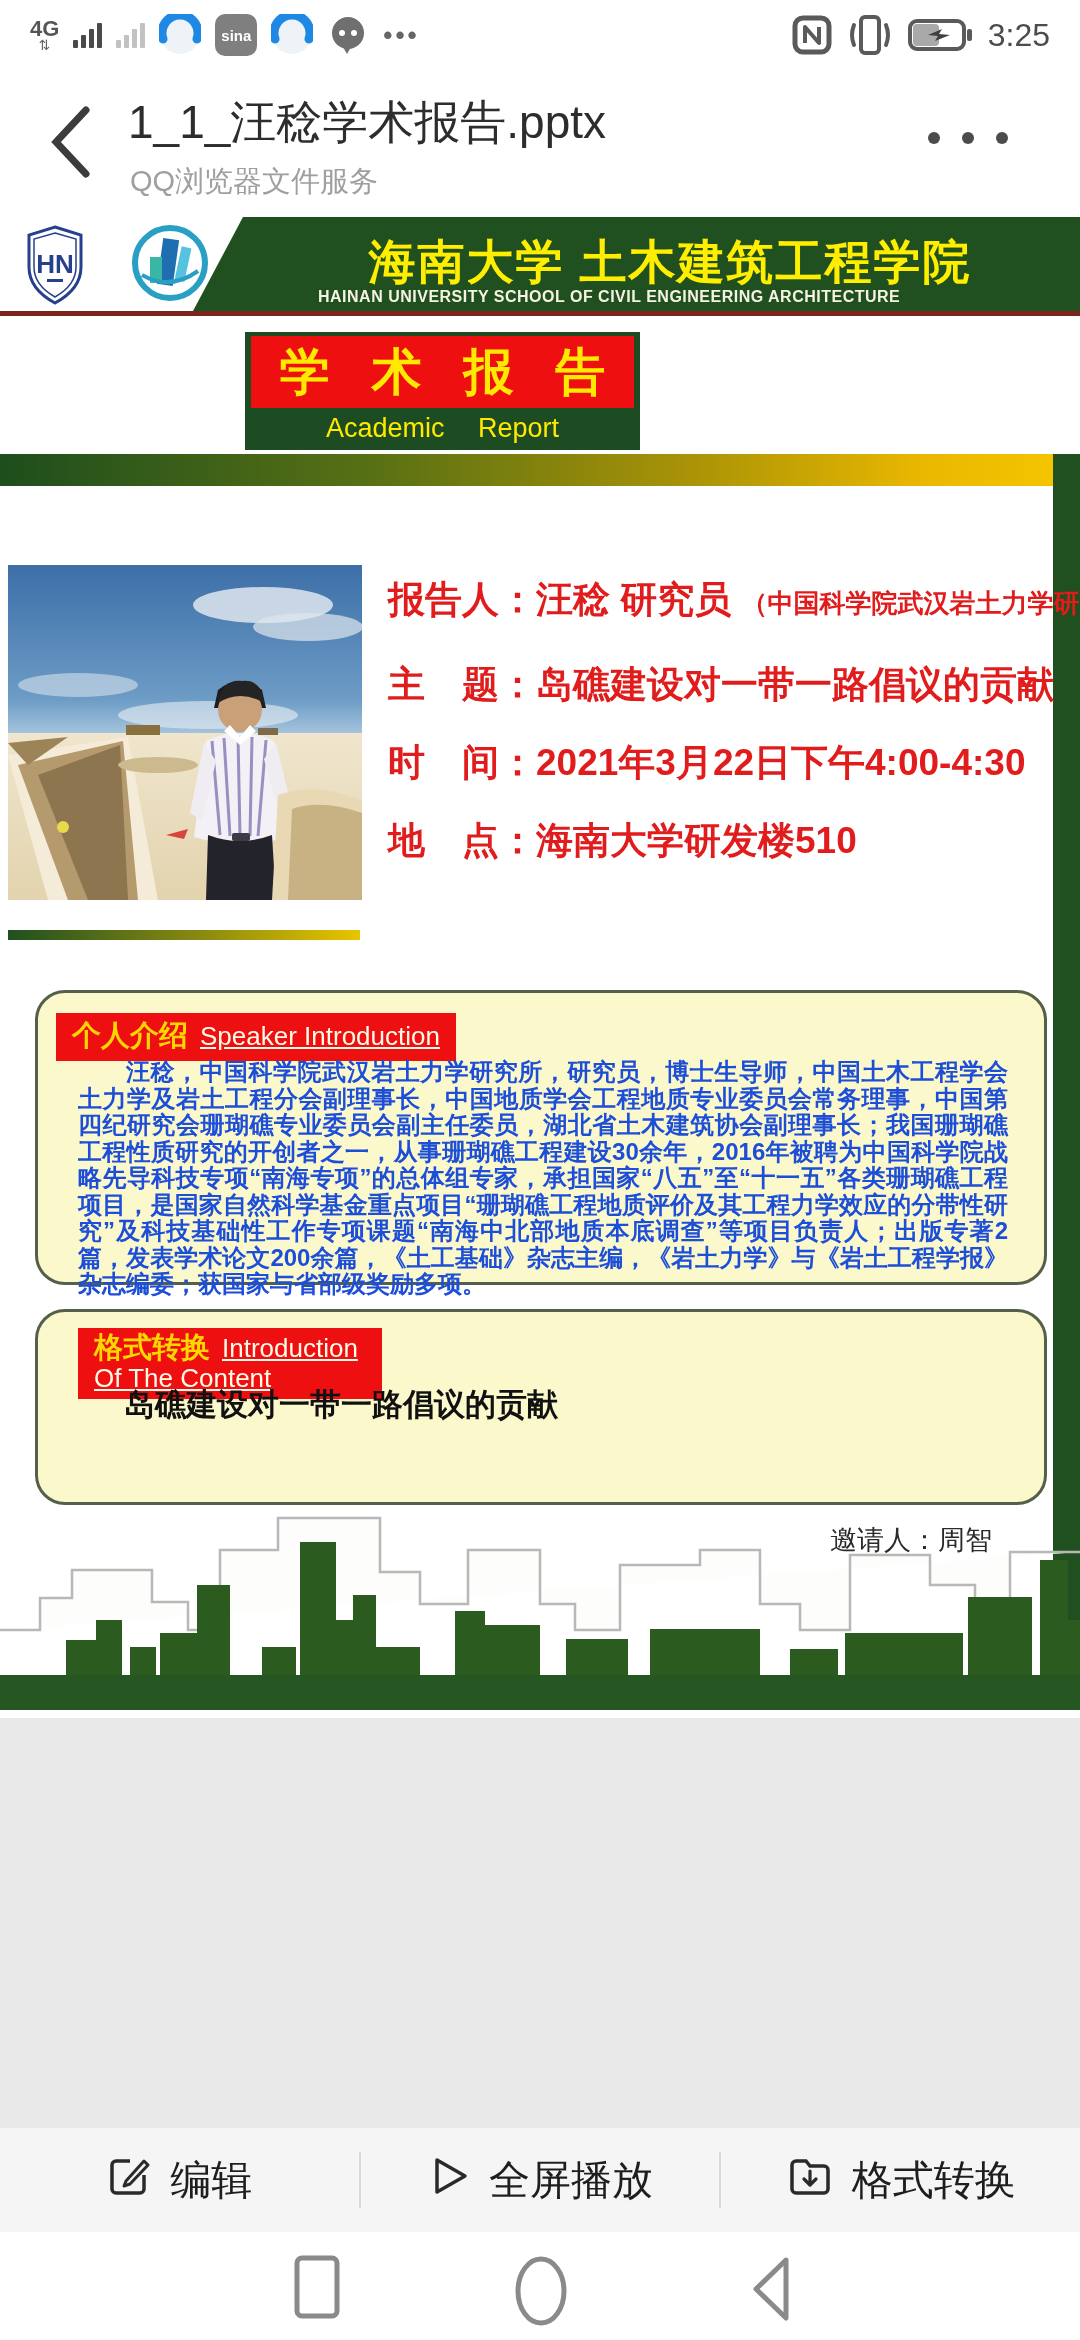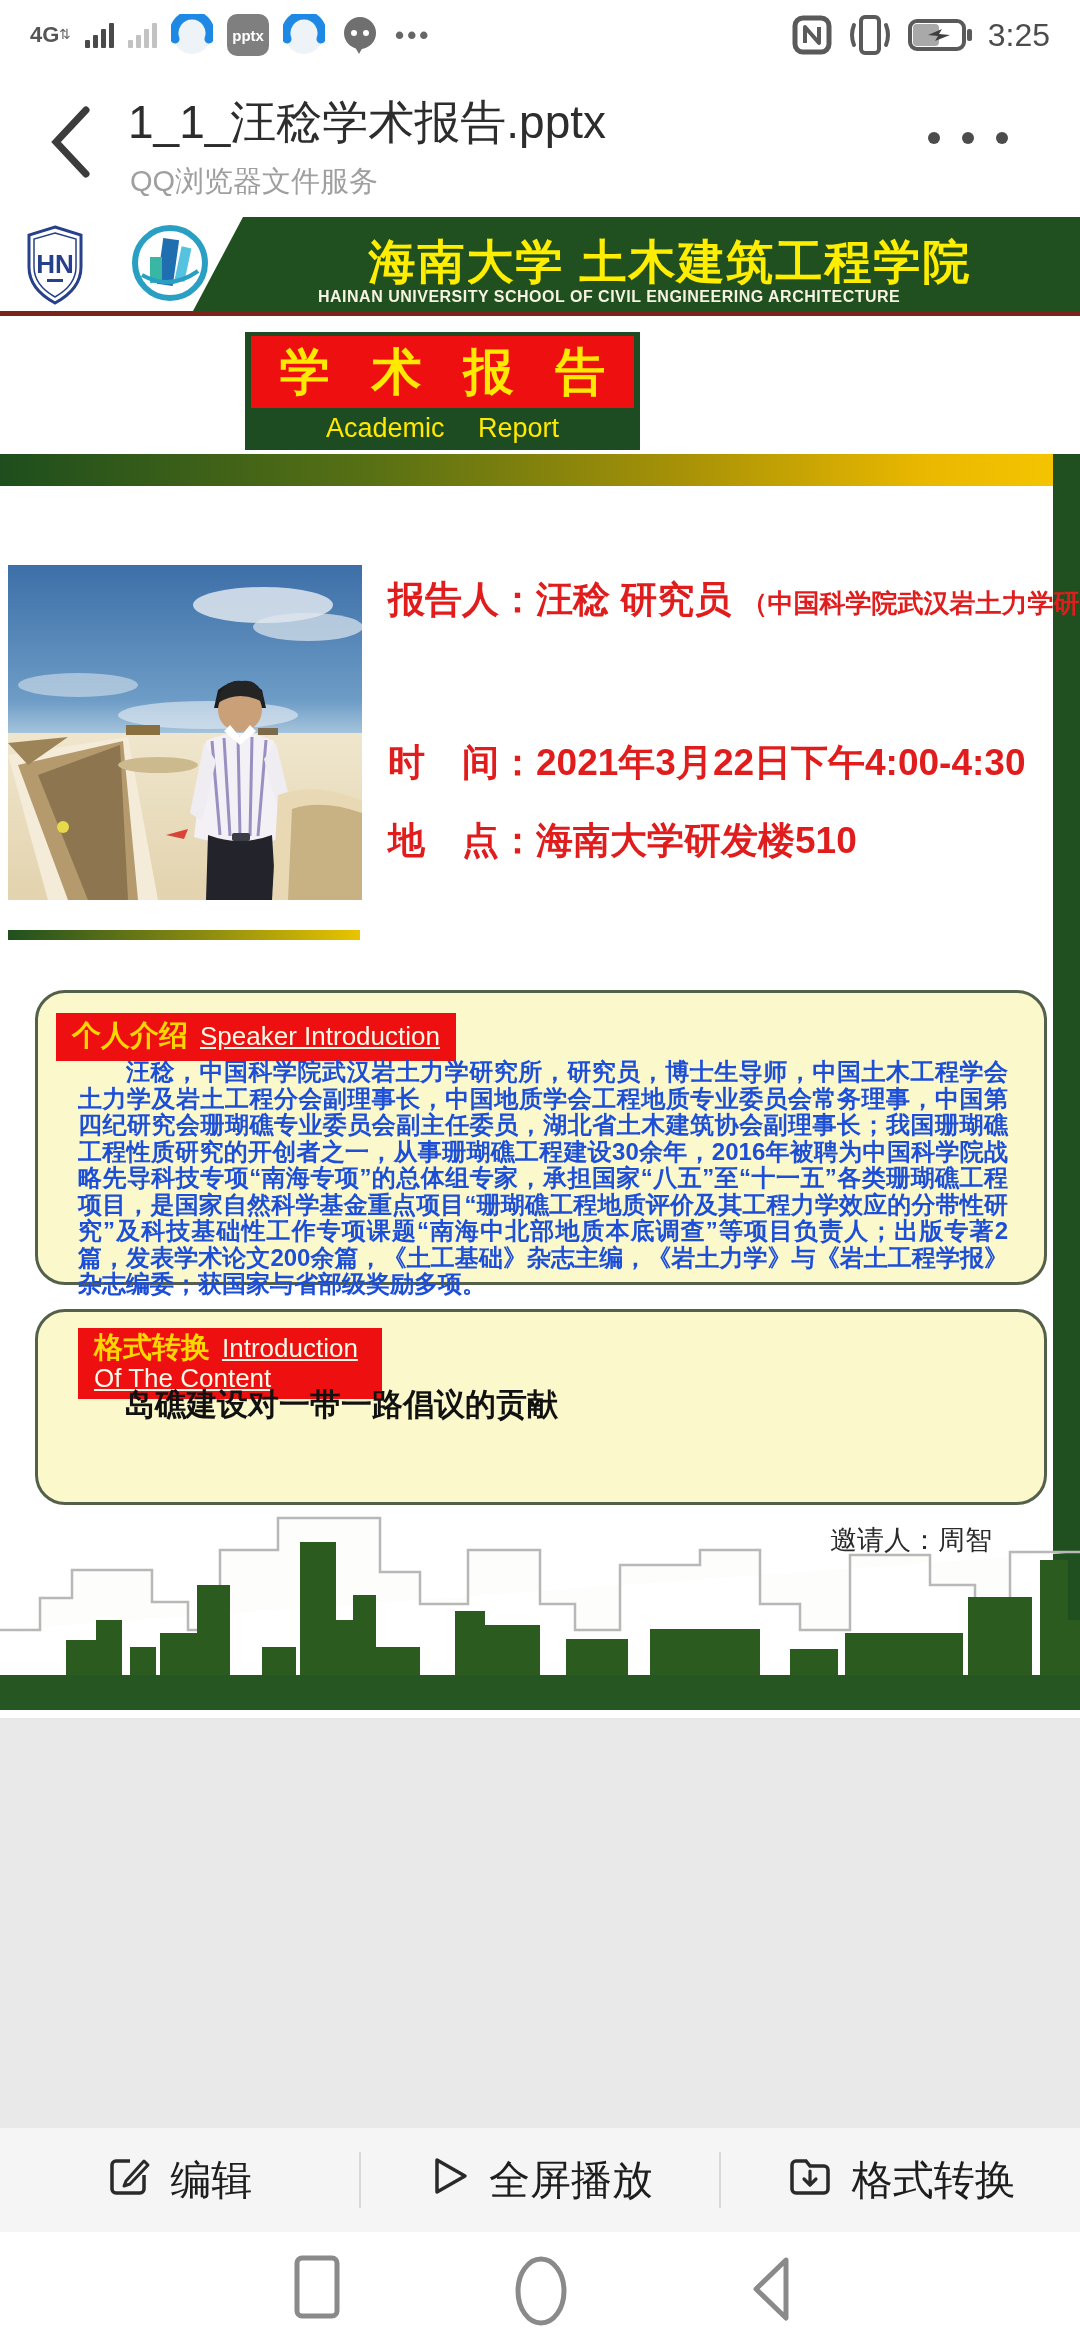--- a/index.html
+++ b/index.html
@@ -2,21 +2,21 @@
 <html><head>
 <meta charset="utf-8">
 <style>
   html,body{margin:0;padding:0;background:#fff;}
   .screen{position:relative;width:1080px;height:2340px;background:#fff;overflow:hidden;
           font-family:"Liberation Sans","DejaVu Sans",sans-serif;}
   
   .status-bar{position:absolute;left:0;top:0;width:1080px;height:70px;background:#fff;
               display:flex;align-items:center;justify-content:space-between;padding:0 30px;box-sizing:border-box;}
   .sb-left,.sb-right{display:flex;align-items:center;gap:14px;}
-  .net-label{display:flex;flex-direction:row;align-items:center;line-height:1;color:#555;}
+  .net-label{display:flex;flex-direction:column;align-items:center;line-height:1;color:#555;}
   .net-label .g4{font-size:22px;font-weight:700;}
   .net-label .arrows{font-size:14px;margin-top:-2px;color:#666;}
   .sig{display:flex;align-items:flex-end;gap:3px;height:26px;}
   .sig i{display:block;width:5px;background:#4a4a4a;border-radius:1px;}
   .sig.dim i{background:#c2c2c2;}
   .app-ic{width:42px;height:42px;border-radius:10px;display:flex;align-items:center;justify-content:center;}
   .round-blue{background:#fff;}
   .sina-ic{background:#7f7f7f;color:#fff;font-size:15px;font-weight:700;}
   .msg-ic{background:transparent;}
   .dots3{color:#666;font-size:26px;letter-spacing:3px;font-weight:700;}
@@ -100,21 +100,21 @@
           <i style="height:19px"></i>
           <i style="height:25px"></i>
       </div>
       <span class="app-ic round-blue">
         <svg width="42" height="42" viewBox="0 0 42 42">
             <circle cx="21" cy="21" r="19" fill="#eef3f8"></circle>
             <path d="M4 25 A18 18 0 1 1 38 25" fill="none" stroke="#1e88e5" stroke-width="9" stroke-linecap="round"></path>
           </svg>
       </span>
       <span class="app-ic sina-ic">
-        <span>pptx</span>
+        <span>sina</span>
       </span>
       <span class="app-ic round-blue">
         <svg width="42" height="42" viewBox="0 0 42 42">
             <circle cx="21" cy="21" r="19" fill="#eef3f8"></circle>
             <path d="M4 25 A18 18 0 1 1 38 25" fill="none" stroke="#1e88e5" stroke-width="9" stroke-linecap="round"></path>
           </svg>
       </span>
       <span class="app-ic msg-ic">
         <svg width="42" height="42" viewBox="0 0 42 42">
             <circle cx="21" cy="19" r="16" fill="#6f6f6f"></circle>
@@ -232,20 +232,23 @@
       </g>
       <path d="M270 230 q40 -14 84 6 l0 99 l-90 0 z" fill="#e8d9b4"></path>
       <path d="M284 244 q30 -10 70 4 l0 87 l-74 0 z" fill="#c8b183"></path>
     </svg>
     <div class="photo-underline"></div>
 
     <div class="info-line" style="top:365px">
       <span>报告人：</span><span>汪稔  研究员</span>
       <span class="aff">（中国科学院武汉岩土力学研究所）</span>
     </div>
+    <div class="info-line" style="top:450px">
+      <span>主　题：</span><span>岛礁建设对一带一路倡议的贡献</span>
+    </div>
     <div class="info-line" style="top:528px">
       <span>时　间：</span><span>2021年3月22日下午4:00-4:30</span>
     </div>
     <div class="info-line" style="top:606px">
       <span>地　点：</span><span>海南大学研发楼510</span>
     </div>
 
     <div class="box" style="top:780px;height:295px">
       <div class="box-label" style="top:20px">
         <span class="cn">个人介绍</span><span class="en">Speaker Introduction</span>

